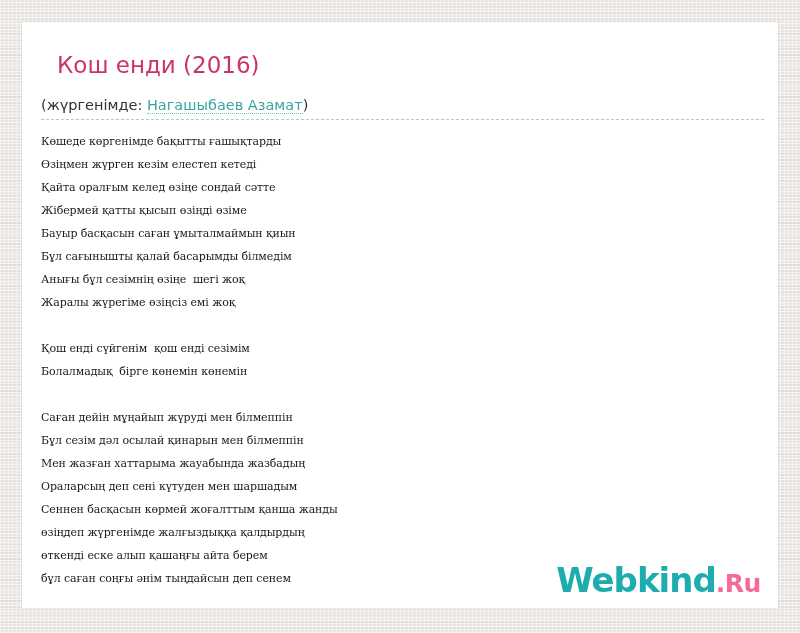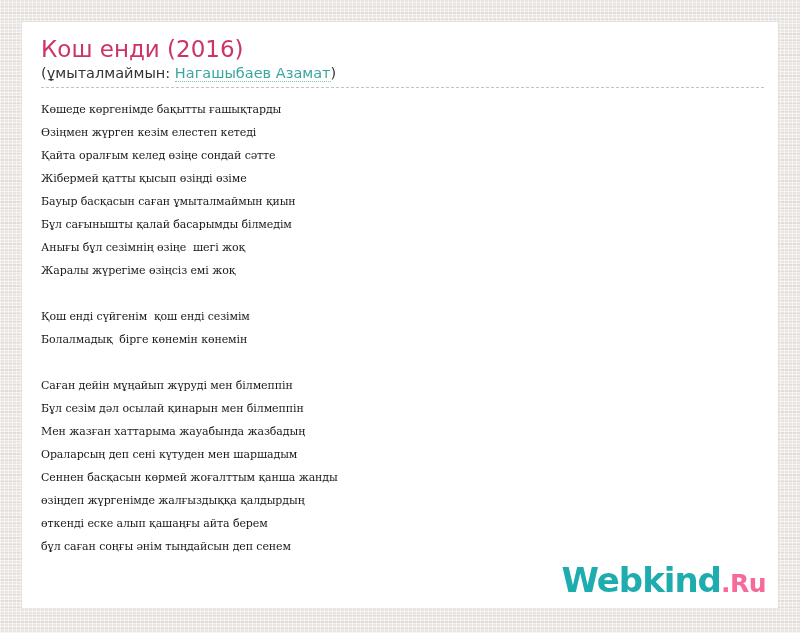--- a/index.html
+++ b/index.html
@@ -41,21 +41,21 @@
     position: absolute;
     left: 19px;
     top: 13px;
     right: 14px;
   }
   .song-title {
     font-family: "DejaVu Sans", sans-serif;
     font-size: 23px;
     font-weight: normal;
     color: #cc3366;
-    margin: 0;
+    margin: 16px;
     padding: 0;
     line-height: 28px;
     letter-spacing: 0px;
   }
   .artist-line {
     font-family: "DejaVu Sans", sans-serif;
     font-size: 14.5px;
     color: #333333;
     line-height: 20px;
     padding-bottom: 4px;
@@ -77,21 +77,21 @@
     color: #1a1a1a;
     white-space: pre-wrap;
     margin-top: 10px;
     letter-spacing: -0.1px;
   }
   .logo {
     position: absolute;
     right: 12px;
     bottom: 11px;
     width: 215px;
-    text-align: right;
+    text-align: center;
     line-height: 1;
   }
   .logo-main {
     font-family: "DejaVu Sans", sans-serif;
     font-weight: bold;
     font-size: 34px;
     letter-spacing: -1px;
     color: #1eacae;
     white-space: nowrap;
   }
@@ -115,21 +115,21 @@
 <body>
 
 <div class="page-bg"></div>
 
 <div class="card">
   <div class="inner">
 
     <h1 class="song-title">Кош енди (2016)</h1>
 
     <div class="artist-line">
-      <span>(ұмыталмаймын: </span><a class="artist-link">Нагашыбаев Азамат</a><span>)</span>
+      <span>(жүргенімде: </span><a class="artist-link">Нагашыбаев Азамат</a><span>)</span>
     </div>
 
     <div class="lyrics">Көшеде көргенімде бақытты ғашықтарды
 Өзіңмен жүрген кезім елестеп кетеді
 Қайта оралғым келед өзіңе сондай сәтте
 Жібермей қатты қысып өзіңді өзіме
 Бауыр басқасын саған ұмыталмаймын қиын
 Бұл сағынышты қалай басарымды білмедім
 Анығы бұл сезімнің өзіңе  шегі жоқ
 Жаралы жүрегіме өзіңсіз емі жоқ

